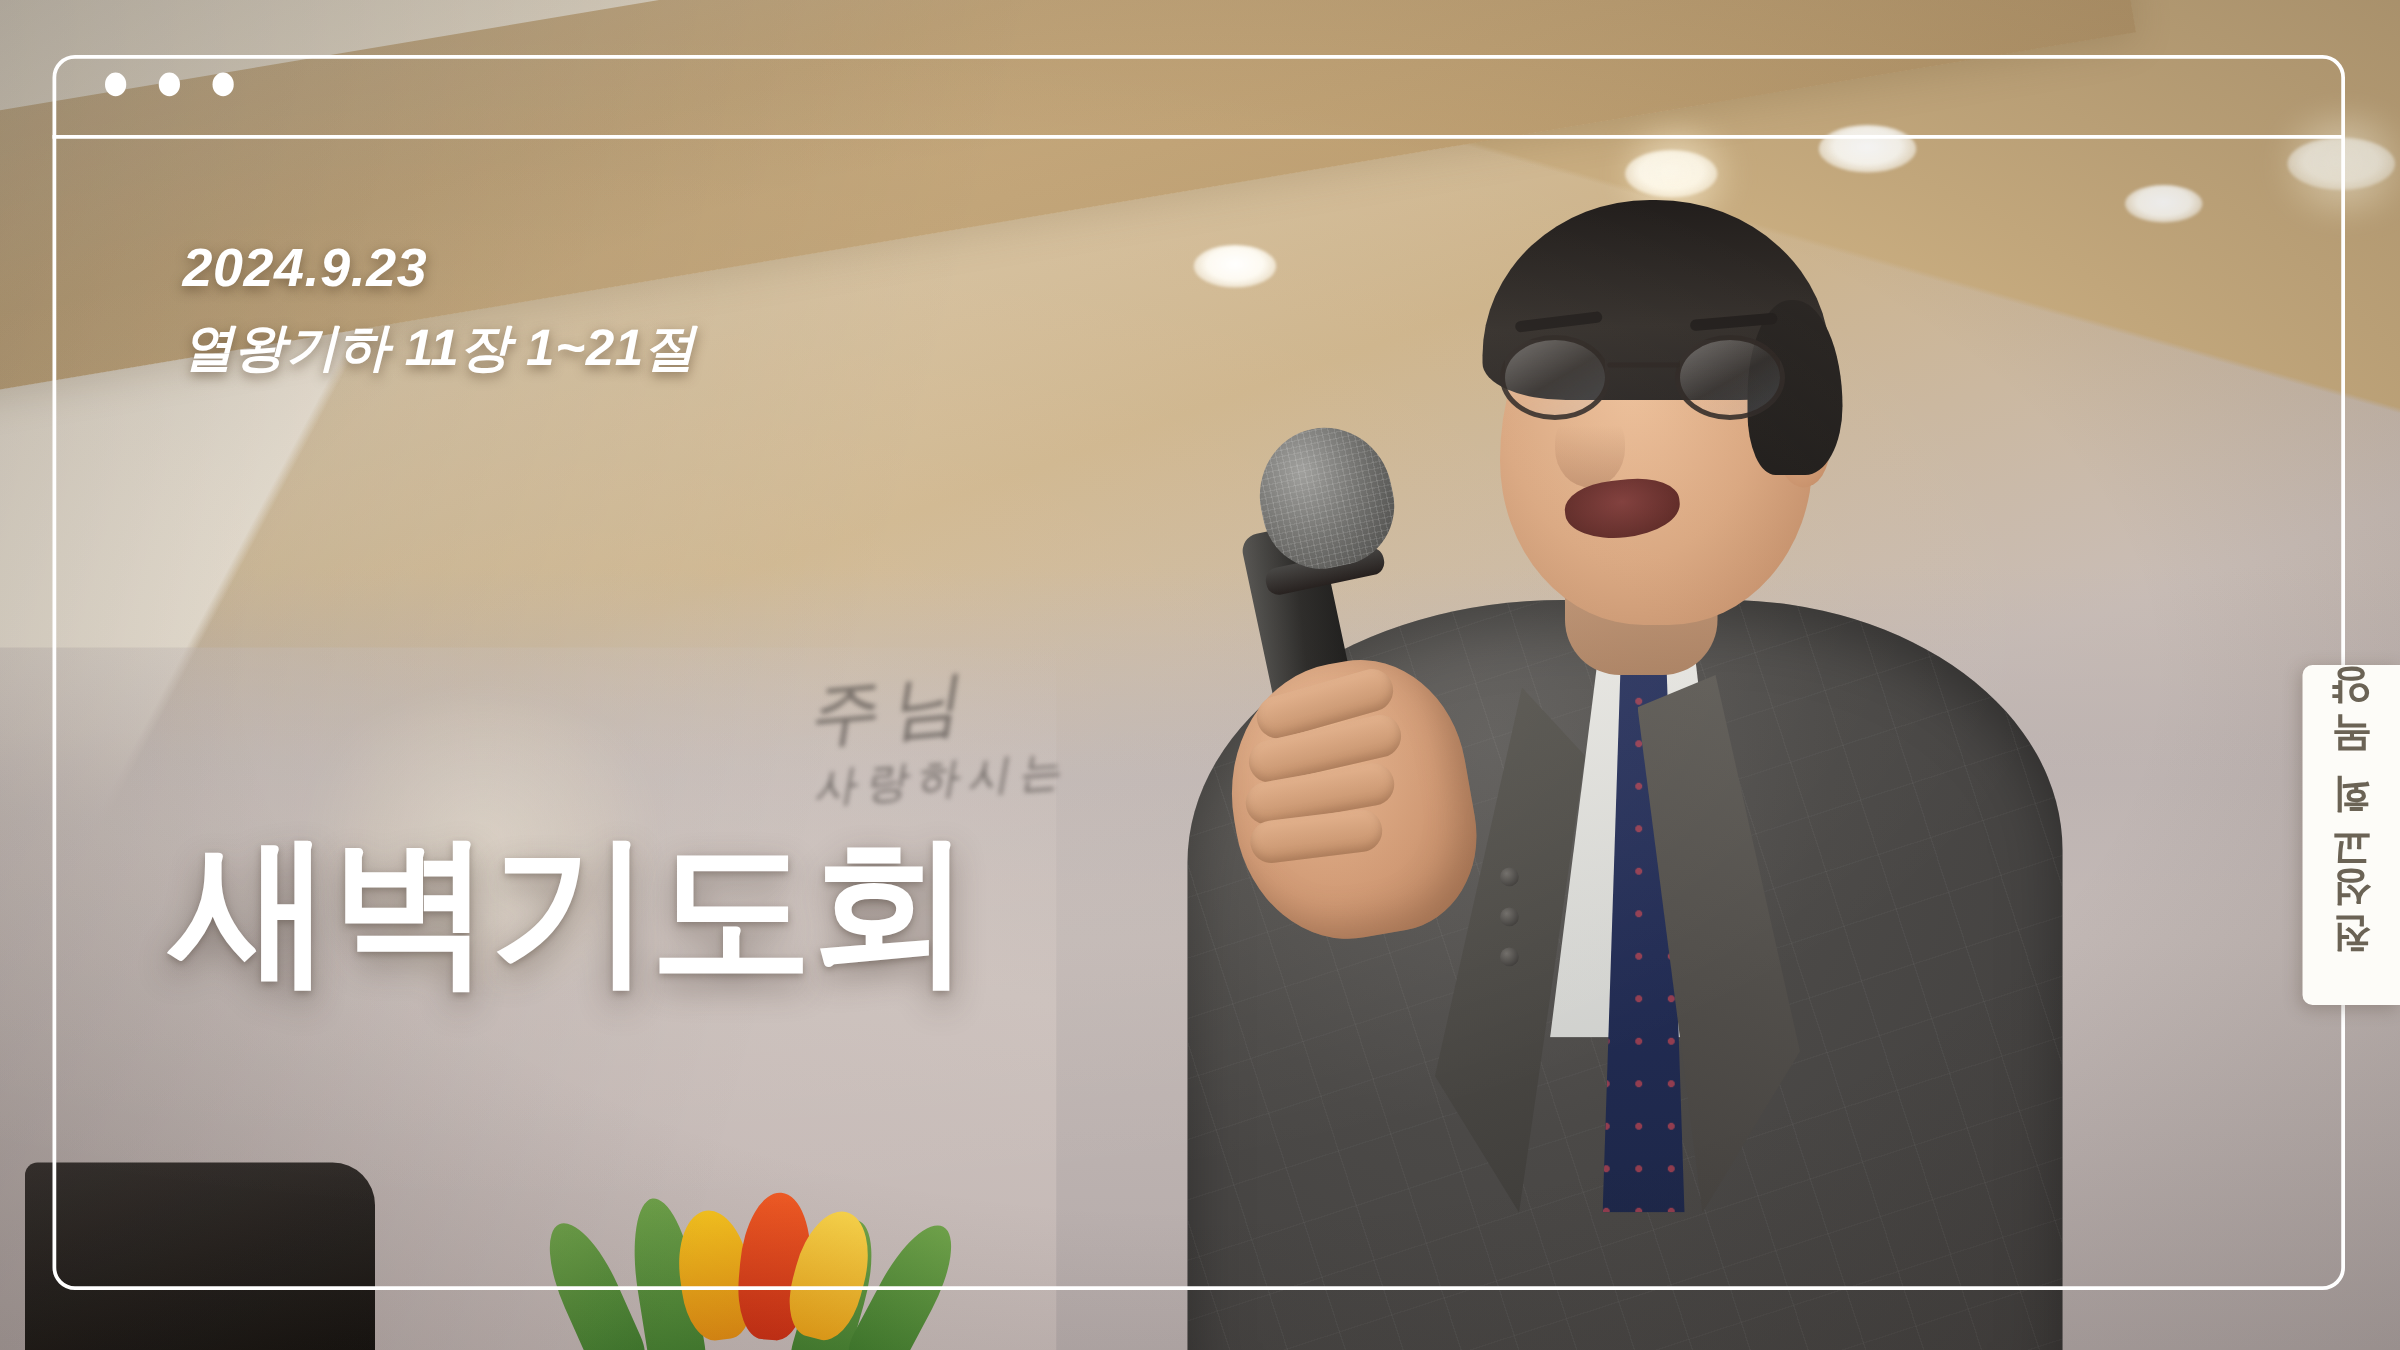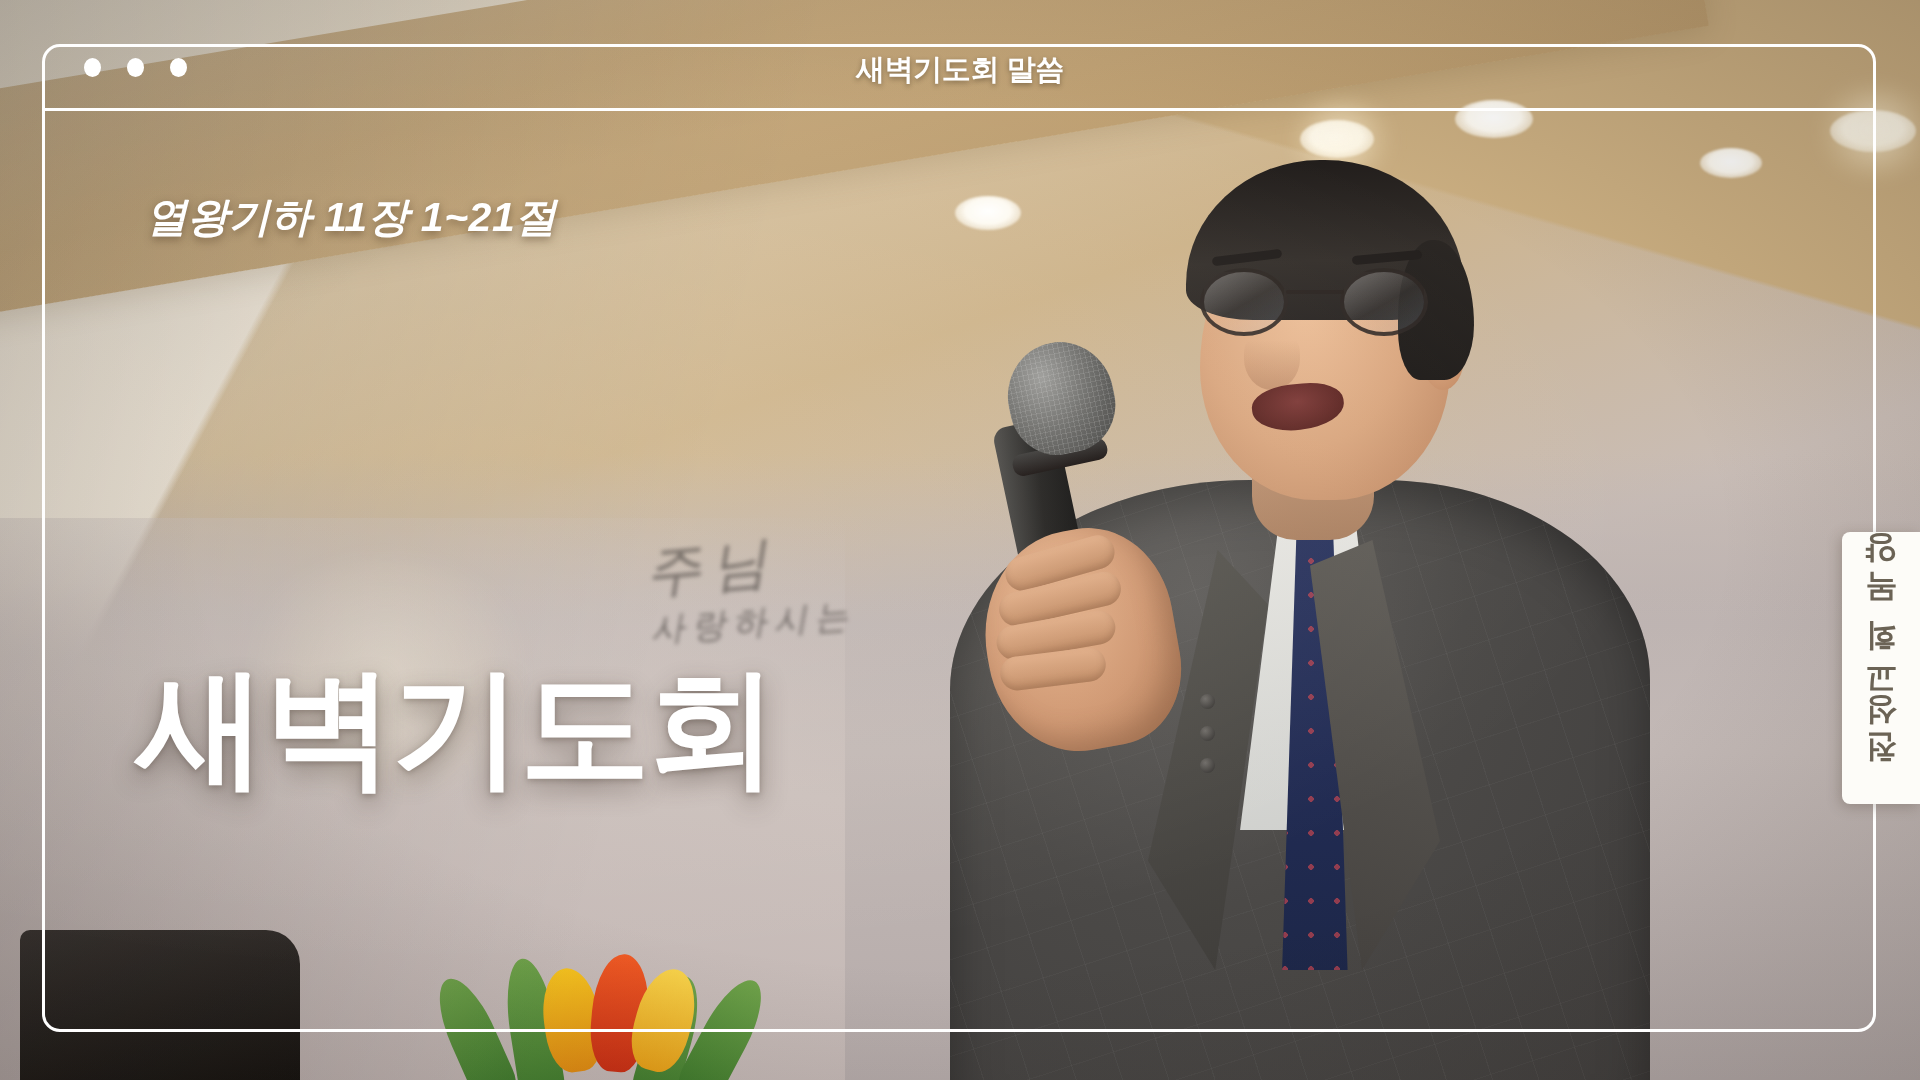--- a/index.html
+++ b/index.html
@@ -281,21 +281,21 @@
 
   
   .meta {
     position:absolute; left:146px; top:190px;
     color:#ffffff;
     font-weight:700; font-style:italic;
     letter-spacing:.5px;
     text-shadow:0 3px 9px rgba(80,58,34,.55);
   }
   .meta .date { font-size:43px; line-height:1.18; }
-  .meta .ref  { font-size:41px; line-height:1.22; margin-top:2px;text-align:right; }
+  .meta .ref  { font-size:41px; line-height:1.22; margin-top:12px;text-align:right; }
 
   .headline {
     position:absolute; left:136px; top:350px;
     color:#ffffff;
     font-size:130px;
     font-weight:800;
     line-height:1.16;
     letter-spacing:-2px;
     text-shadow:0 10px 26px rgba(60,48,40,.42), 0 2px 6px rgba(70,55,42,.35);
     white-space:pre;
@@ -400,23 +400,23 @@
 
   <div class="frame"></div>
   <div class="frame-divider"></div>
 
   <div class="dots">
     <span></span>
     <span></span>
     <span></span>
   </div>
 
-  <div class="window-title">새벽기도회 말씀</div>
 
   <div class="meta">
+    <div class="date">2024.9.23</div>
     <div class="ref">열왕기하 11장 1~21절</div>
   </div>
 
   <div class="headline">
     <div>새벽기도회</div>
     
     
   </div>
 
   <div class="vbadge">

